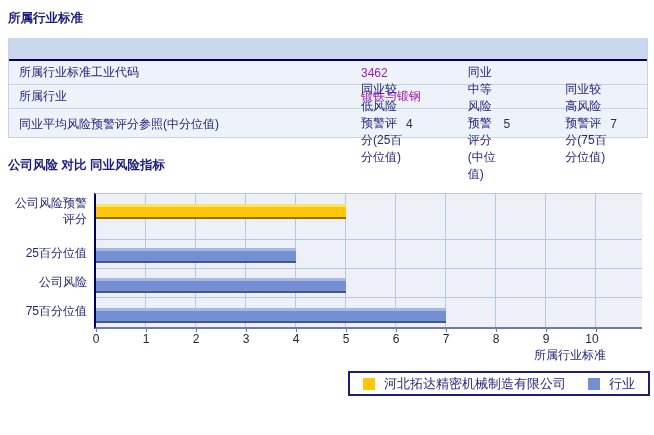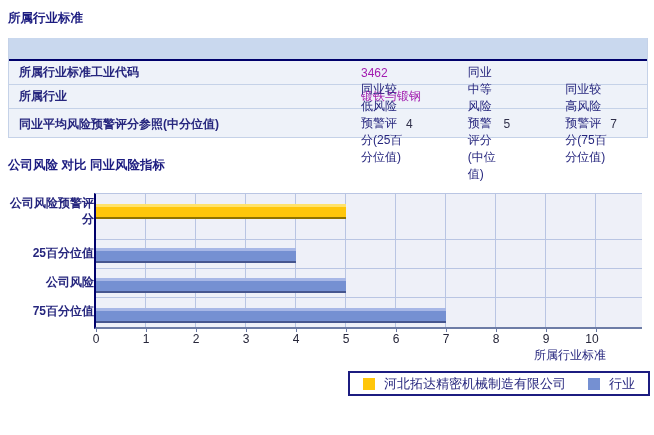--- a/index.html
+++ b/index.html
@@ -18,36 +18,36 @@
   
   .tbl{
     width:640px;font-size:12px;color:#26267e;
     border:1px solid #c5d2e8;border-top:none;background:#eef2f9;
     box-sizing:border-box;
   }
   .tbl-head{height:21px;background:#c9d8ee;border-bottom:2px solid #00006b;}
   .row{display:flex;align-items:center;min-height:24px;border-bottom:1px solid #c5d2e8;box-sizing:border-box;}
   .row:last-child{border-bottom:none;}
   .row3{align-items:flex-start;padding:3px 0 2px 0;}
-  .c-label{width:352px;padding-left:10px;box-sizing:border-box;flex:none;font-weight:bold;}
+  .c-label{width:352px;padding-left:10px;box-sizing:border-box;flex:none;}
   .row3 .c-label{padding-top:4px;}
   .c-value{flex:1;color:#a21caf;}
   .subrows{flex:1;display:flex;flex-direction:row;gap:25px;}
   .subrow{display:flex;align-items:center;height:23px;}
   .sub-label{color:#26267e;}
   .sub-value{margin-left:auto;padding-right:30px;color:#30304a;}
 
   
   .chart{margin-top:19px;}
   .chart-body{display:flex;}
   .ylabels{width:86px;flex:none;}
   .ycell{
     display:flex;justify-content:flex-end;align-items:center;
     text-align:right;color:#26267e;font-size:12px;
-    line-height:1.3;box-sizing:border-box;font-weight:bold;
+    padding-right:7px;line-height:1.3;box-sizing:border-box;
   }
   .ycell.first{align-items:flex-start;padding-top:3px;}
   .plot{
     position:relative;width:546px;flex:none;background:#eef0f8;
     border-top:1px solid #b9c5e3;border-left:2px solid #00006b;
     border-bottom:2px solid #6d7ca6;box-sizing:content-box;
   }
   .gridlayer{position:absolute;left:0;top:0;right:0;bottom:0;}
   .gl{position:absolute;top:0;bottom:0;width:1px;background:#b9c5e3;}
   .band{position:relative;border-bottom:1px solid #b9c5e3;box-sizing:border-box;}

